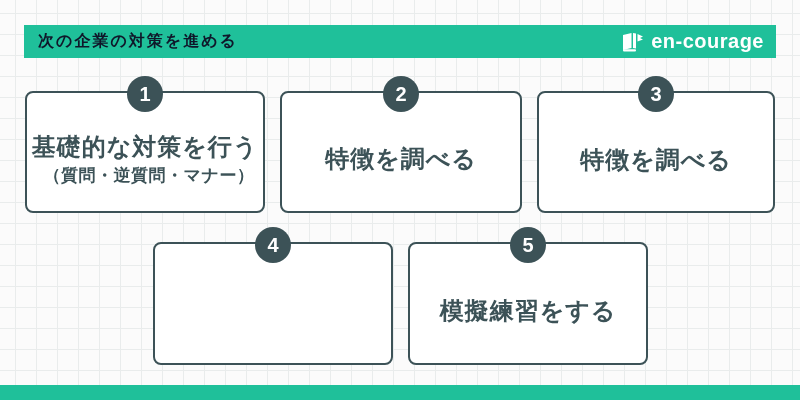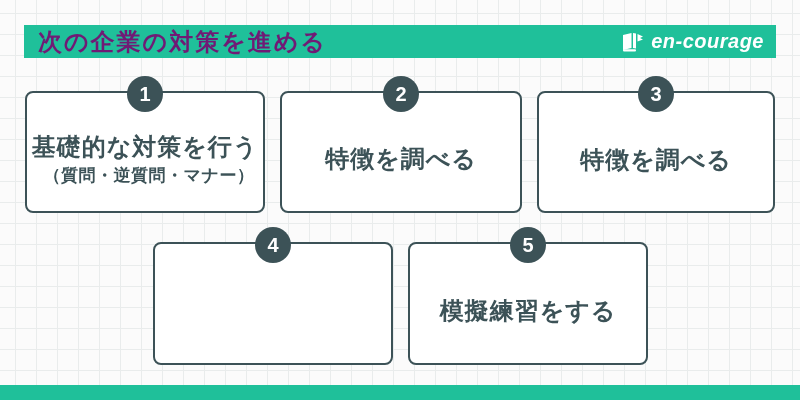--- a/index.html
+++ b/index.html
@@ -21,31 +21,30 @@
     position: absolute;
     left: 24px; top: 25px;
     width: 752px; height: 33px;
     background: #1fc09a;
     display: flex;
     align-items: center;
     justify-content: space-between;
     padding: 0 12px 0 14px;
   }
   .page-title {
-    color: #701a75;
-    font-size: 24px;
+    color: #0f172a;
+    font-size: 16px;
     font-weight: bold;
     letter-spacing: 2px;
     white-space: nowrap;
   }
   .logo {
     display: flex;
     align-items: center;
     gap: 6px;
-    font-style: italic;
   }
   .logo svg { display: block; }
   .logo-text {
     color: #ffffff;
     font-size: 20px;
     font-weight: bold;
     letter-spacing: 0.5px;
     white-space: nowrap;
   }
 

